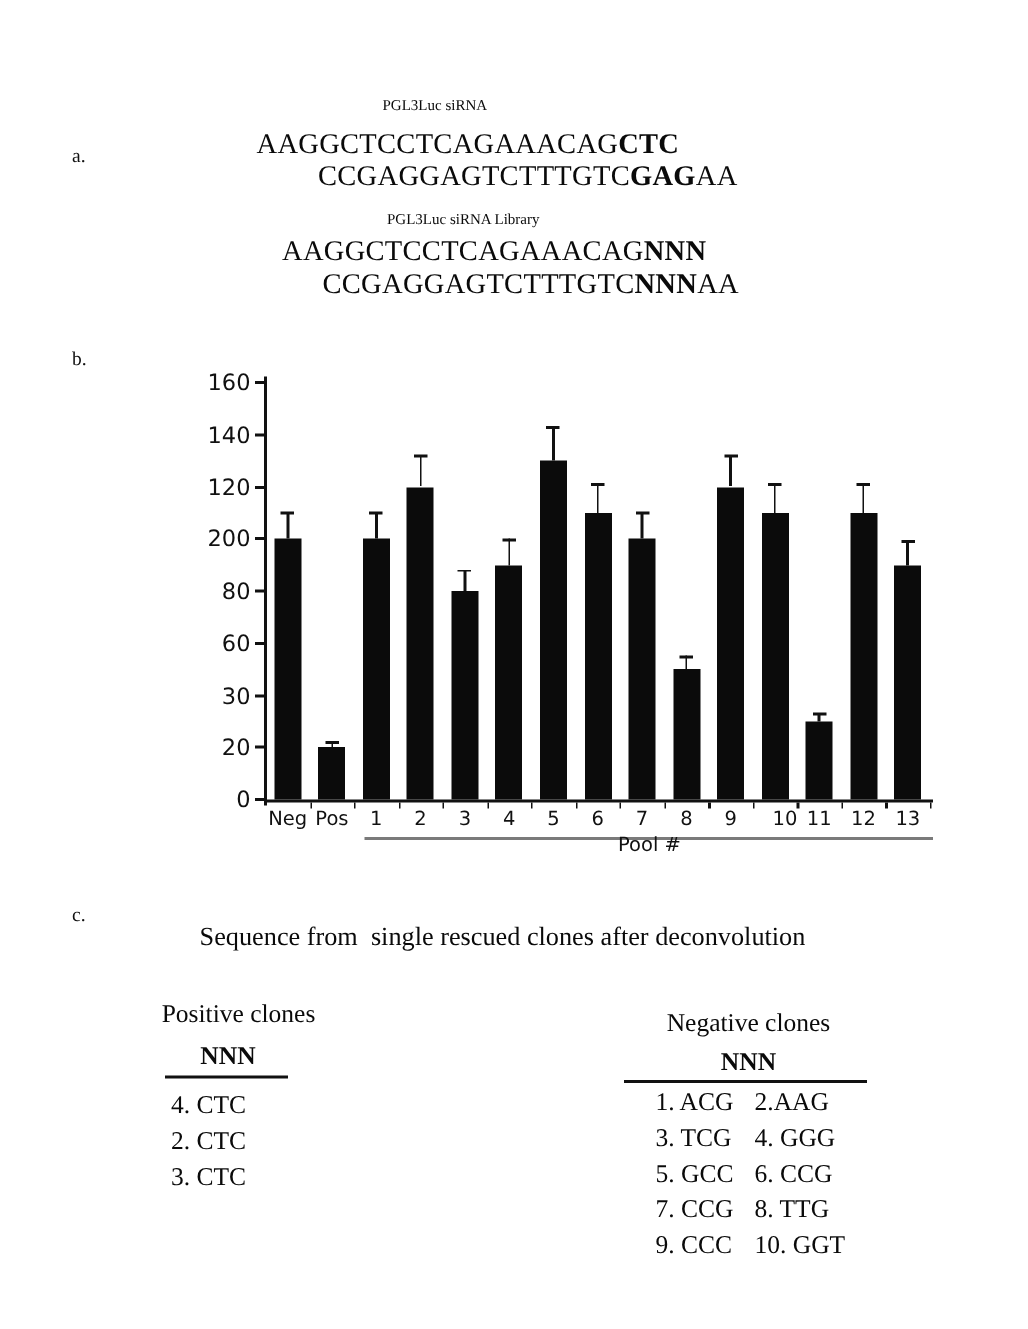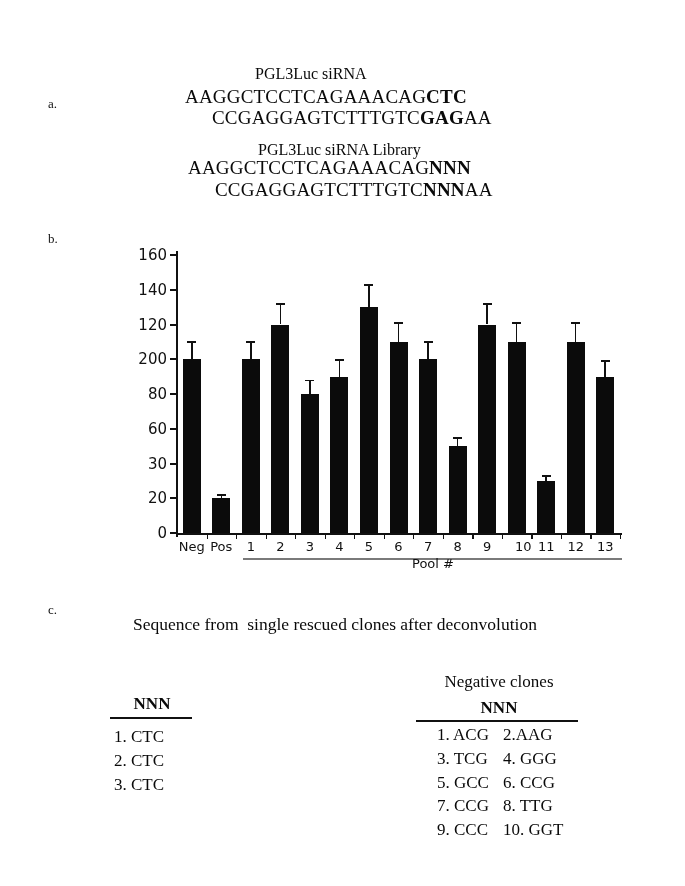--- a/index.html
+++ b/index.html
@@ -1,20 +1,20 @@
 <!DOCTYPE html>
 <html><head>
 <meta charset="utf-8">
 <style>
   html,body{margin:0;padding:0;background:#fff;}
   .page{position:relative;width:685px;height:886px;background:#ffffff;overflow:hidden;
         font-family:"Liberation Serif", serif;color:#0a0a0a;}
   .abs{position:absolute;}
   .panel-label{font-size:13px;color:#111;}
-  .seq-title{font-size:16px;white-space:nowrap;}
+  .seq-title{font-size:10px;white-space:nowrap;}
   .seq-line{font-size:19px;letter-spacing:0.2px;white-space:nowrap;}
   .seq-line b{font-weight:bold;}
   .ylab{font-size:17px;line-height:15.5px;text-align:center;}
   .chart-el{position:absolute;}
   .ytick-label{position:absolute;font-family:"DejaVu Sans",sans-serif;font-size:15px;
                text-align:right;color:#111;}
   .xtick-label{position:absolute;font-family:"DejaVu Sans",sans-serif;font-size:13px;
                text-align:center;color:#111;}
   .pool-label{font-family:"DejaVu Sans",sans-serif;font-size:13px;text-align:center;color:#111;}
   .c-title{font-size:17.5px;white-space:pre-wrap;text-align:center;}
@@ -29,21 +29,21 @@
 </style>
 </head>
 <body>
 
 <div class="page">
 
   <div class="abs panel-label" style="left:48px;top:96px">a.</div>
 
   <div class="abs seq-title" style="left:255px;top:65px">PGL3Luc siRNA</div>
 
-  <div class="abs seq-line" style="left:185px;top:86px"><span>AAGGCTCCTCAGAAACAG</span><b>CTC</b><span></span></div>
+  <div class="abs seq-line" style="left:171px;top:86px"><span>AAGGCTCCTCAGAAACAG</span><b>CTC</b><span></span></div>
 
   <div class="abs seq-line" style="left:212px;top:107px"><span>CCGAGGAGTCTTTGTC</span><b>GAG</b><span>AA</span></div>
 
   <div class="abs seq-title" style="left:258px;top:141px">PGL3Luc siRNA Library</div>
 
   <div class="abs seq-line" style="left:188px;top:157px"><span>AAGGCTCCTCAGAAACAG</span><b>NNN</b><span></span></div>
 
   <div class="abs seq-line" style="left:215px;top:179px"><span>CCGAGGAGTCTTTGTC</span><b>NNN</b><span>AA</span></div>
 
   <div class="abs panel-label" style="left:48px;top:231px">b.</div>
@@ -147,24 +147,25 @@
       <div class="chart-el" style="left: 620px; top: 535px; width: 1.2px; height: 4px; background: rgb(17, 17, 17);"></div>
       <div class="chart-el" style="left: 243.067px; top: 558px; width: 378.933px; height: 2px; background: rgb(122, 122, 122);"></div>
     </div>
 
   <div class="abs pool-label" style="left:393px;top:556px;width:80px">Pool #</div>
 
   <div class="abs panel-label" style="left:48px;top:602px">c.</div>
 
   <div class="abs c-title" style="left:0;top:614px;width:670px">Sequence from  single rescued clones after deconvolution</div>
 
+  <div class="abs clone-header" style="left:94px;top:666px;width:130px">Positive clones</div>
   <div class="abs clone-nnn" style="left:112px;top:694px;width:80px">NNN</div>
   <div class="abs rule" style="left:110px;top:717px;width:82px;height:2px"></div>
   <div class="abs clone-items" style="left:114px;top:725px">
-      <div>1. CTC</div>
+      <div>4. CTC</div>
       <div>2. CTC</div>
       <div>3. CTC</div>
     </div>
 
   <div class="abs clone-header" style="left:420px;top:672px;width:158px">Negative clones</div>
   <div class="abs clone-nnn" style="left:420px;top:698px;width:158px">NNN</div>
   <div class="abs rule" style="left:416px;top:720px;width:162px;height:2px"></div>
   <div class="abs clone-items" id="neg-list" style="left:437px;top:723px">
       <div class="neg-row"><span class="c1">1. ACG</span><span class="c2">2.AAG</span></div>
       <div class="neg-row"><span class="c1">3. TCG</span><span class="c2">4. GGG</span></div>

